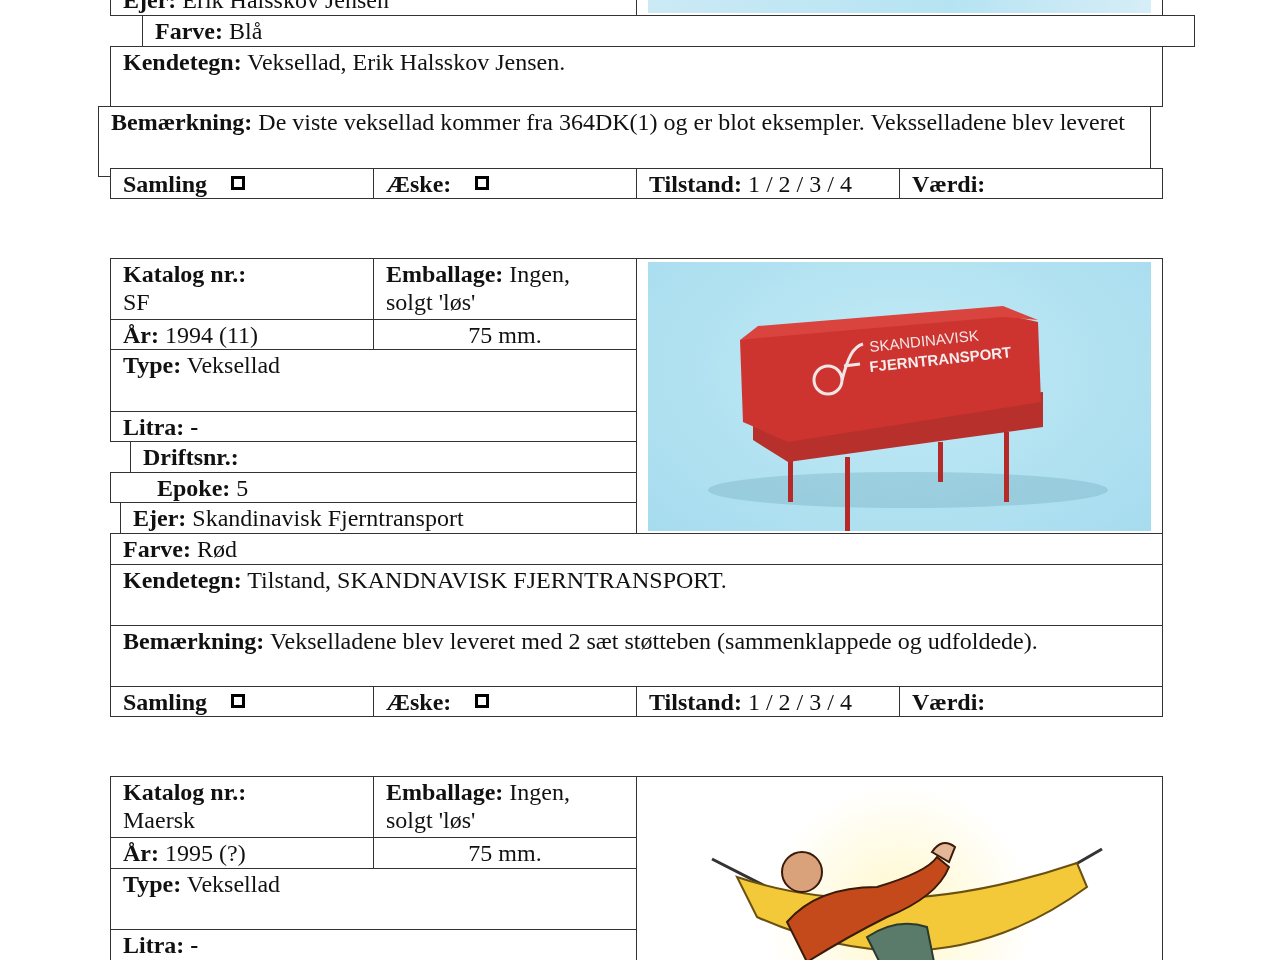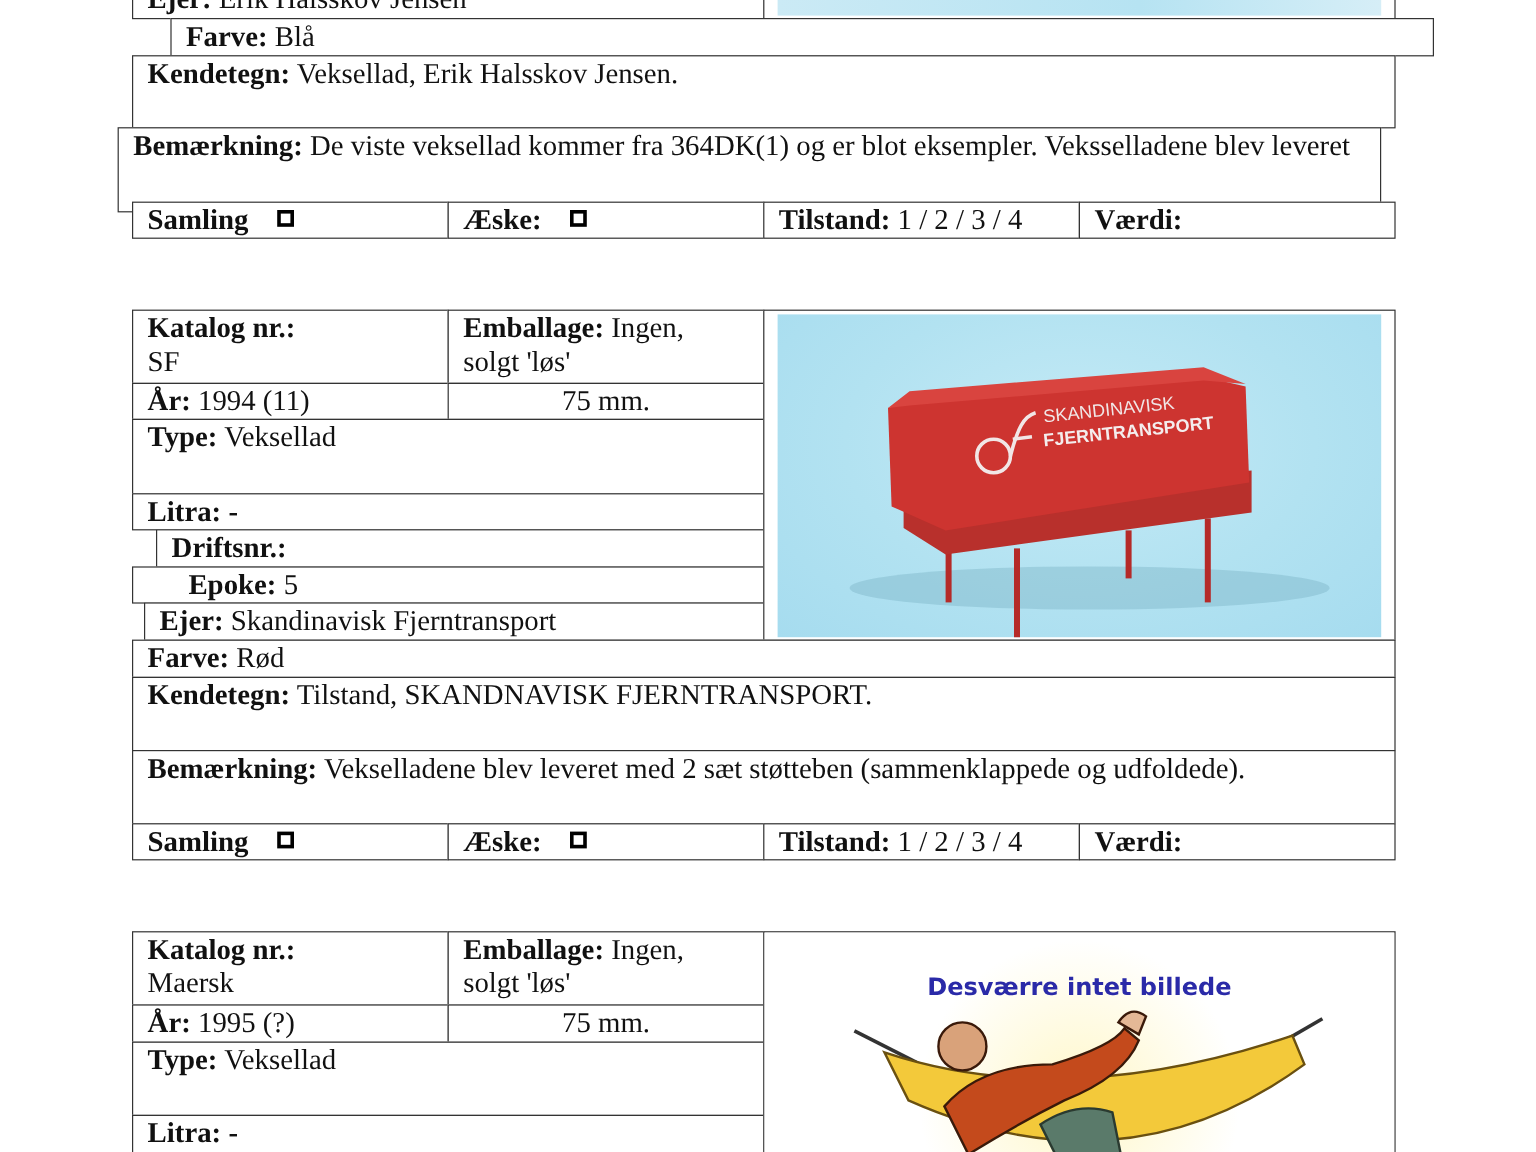--- a/index.html
+++ b/index.html
@@ -187,21 +187,20 @@
     <span class="lbl">Type:</span>
     <span>Veksellad</span>
   </div>
   <div class="cell" style="left:110px; top:929px; width:527px; height:40px;">
     <span class="lbl">Litra:</span>
     <span class="lbl">-</span>
   </div>
 
   <div class="cell img-cell" style="left:636px; top:776px; width:527px; height:200px; padding:0;">
     <div class="photo" style="left:0; top:0; width:525px; height:200px; background:radial-gradient(circle at 50% 70%, #fff7c8 0%, #ffffff 45%);">
-      <div style="position:absolute; left:0; right:0; top:31px; text-align:center; font-family:'DejaVu Sans', sans-serif; font-weight:bold; font-size:20px; color:#2a2aa8;">Desværre intet billede</div>
       <svg width="525" height="200" viewBox="0 0 525 200" style="position:absolute; left:0; top:0;">
 
         <line x1="75" y1="82" x2="130" y2="110" stroke="#333" stroke-width="3"></line>
         <line x1="465" y1="72" x2="420" y2="98" stroke="#333" stroke-width="3"></line>
 
         <path d="M100 100 Q 250 150 440 86 L 450 110 Q 300 220 120 140 Z" fill="#f3c93a" stroke="#6a5010" stroke-width="2"></path>
 
         <path d="M150 145 Q 180 110 240 110 Q 290 95 300 80 L 312 90 Q 300 120 250 140 Q 210 160 170 185 Z" fill="#c44a1c" stroke="#3a1a0a" stroke-width="2"></path>
 
         <circle cx="165" cy="95" r="20" fill="#d9a27a" stroke="#3a1a0a" stroke-width="2"></circle>

